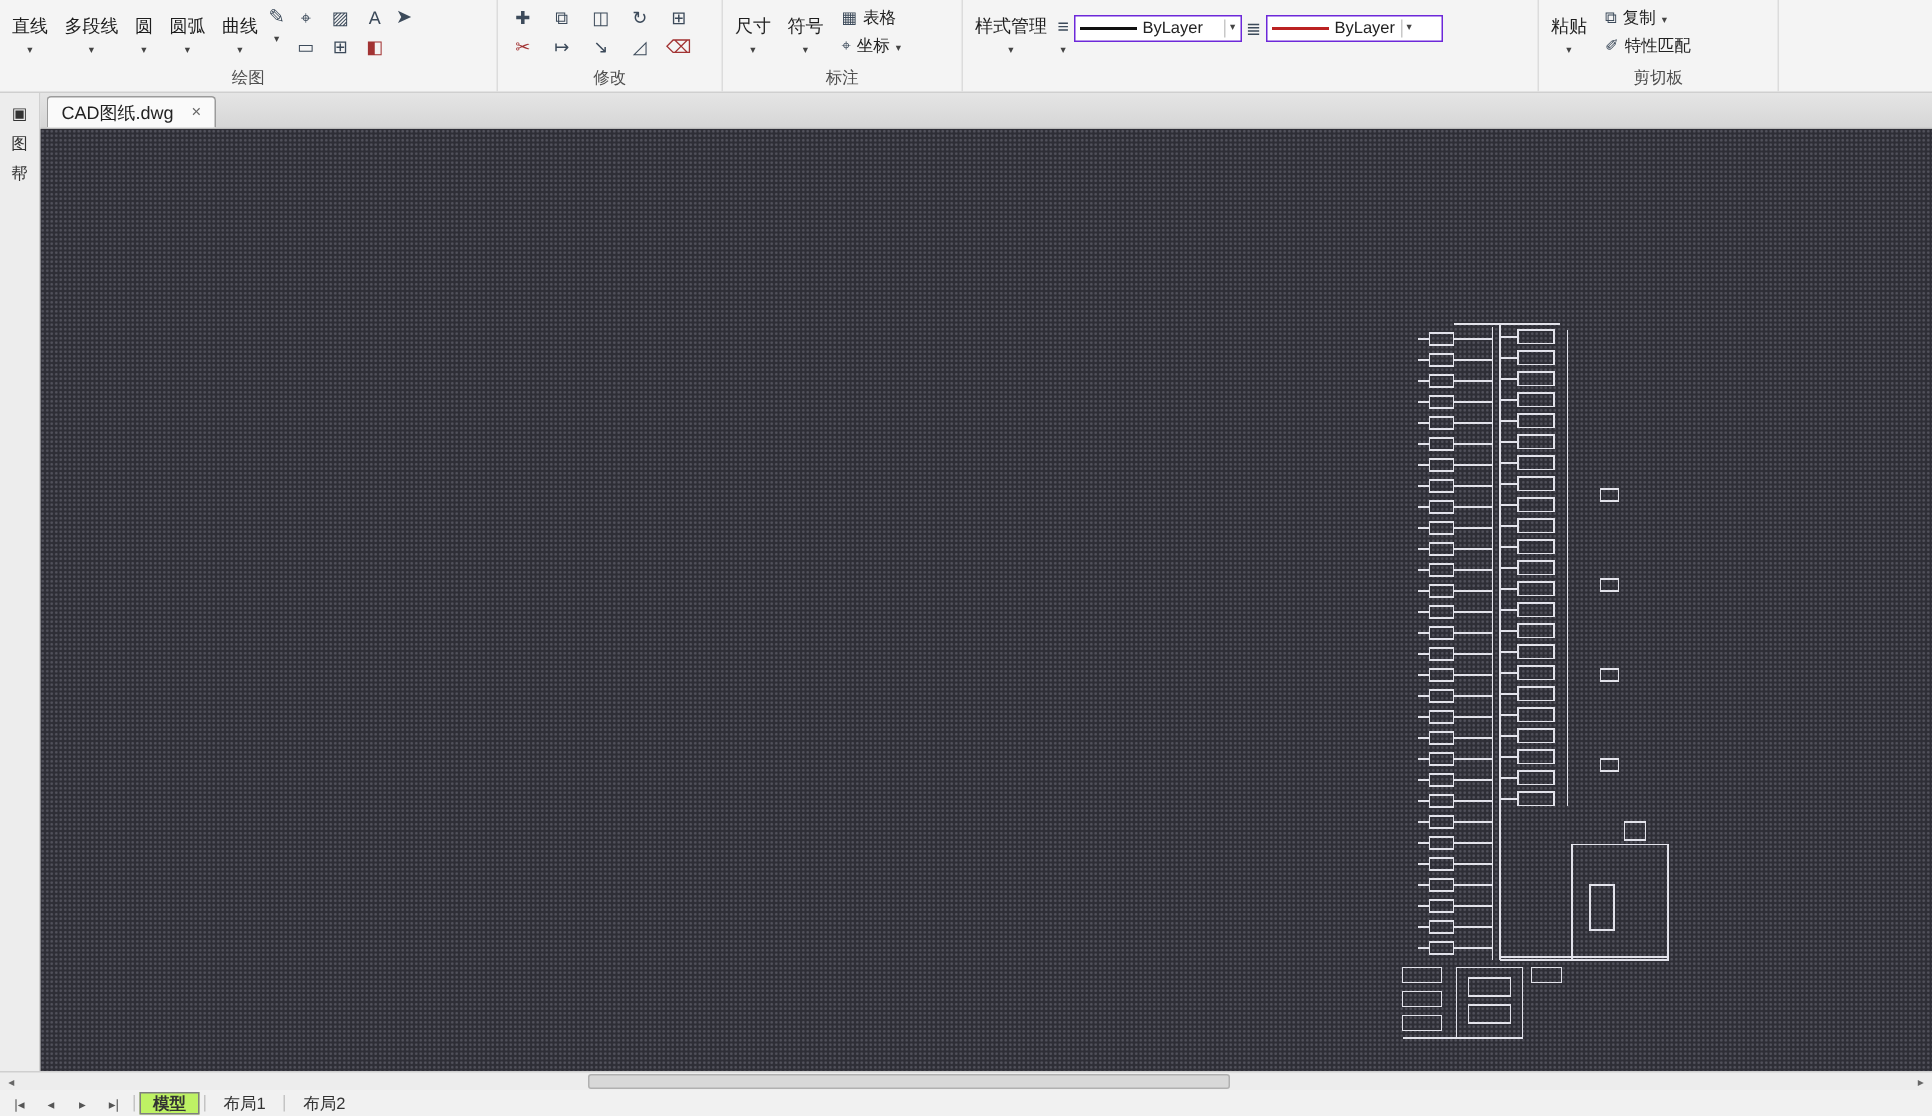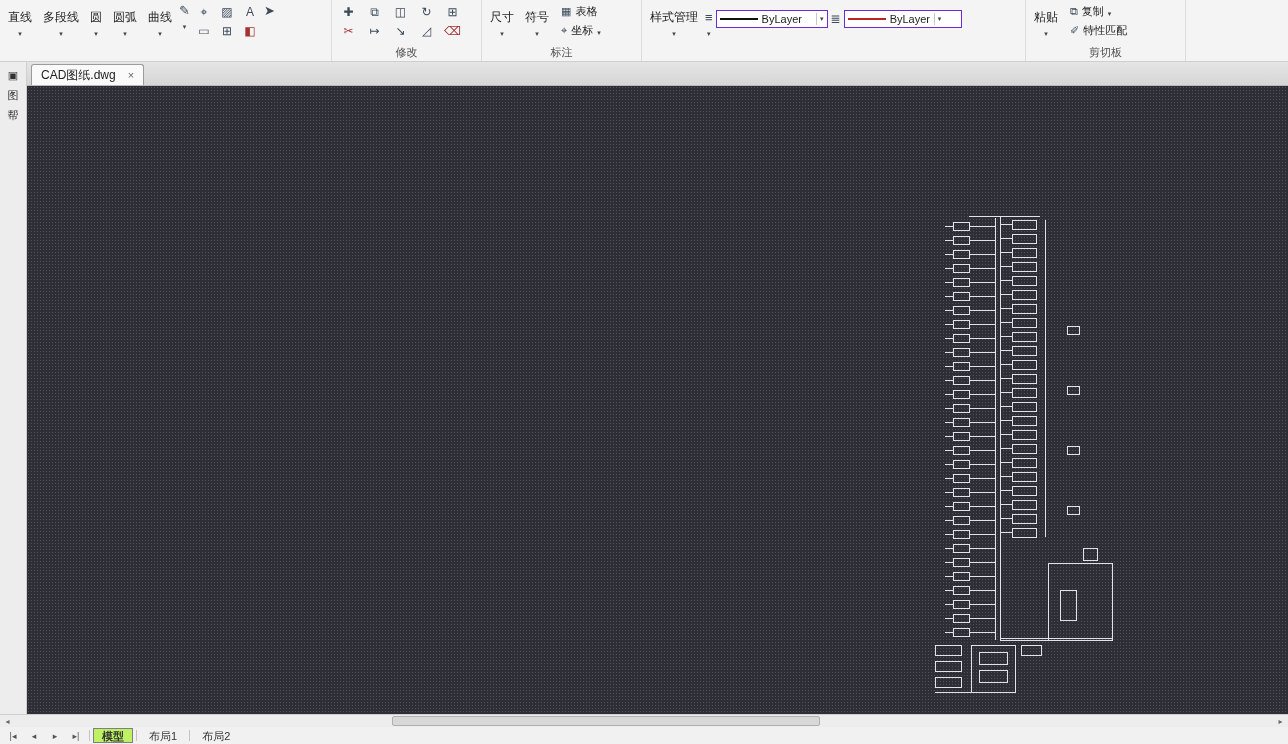--- a/index.html
+++ b/index.html
@@ -116,20 +116,21 @@
               <span>⊞</span>
             </button>
           <button class="mini-btn">
               <span class="red">◧</span>
             </button>
         </div>
         <div class="tool-col">
           <span class="tool-glyph">➤</span>
         </div>
       </div>
+      <div class="panel-label">绘图</div>
     </section>
 
     <section class="panel p-modify">
       <div class="panel-content">
         <div class="mod-grid">
           <button class="mini-btn">
               <span>✚</span>
             </button>
           <button class="mini-btn">
               <span>⧉</span>

